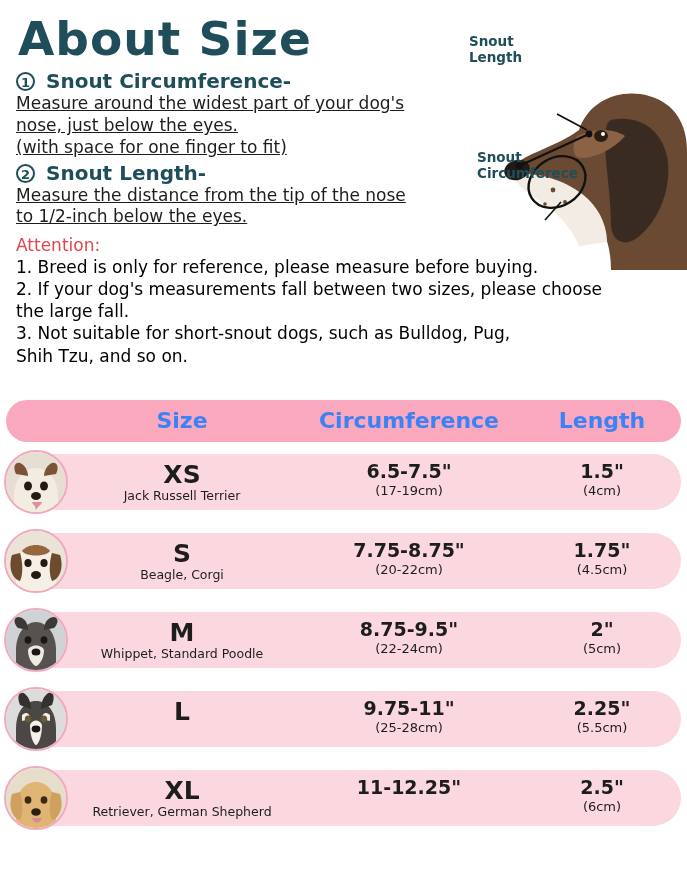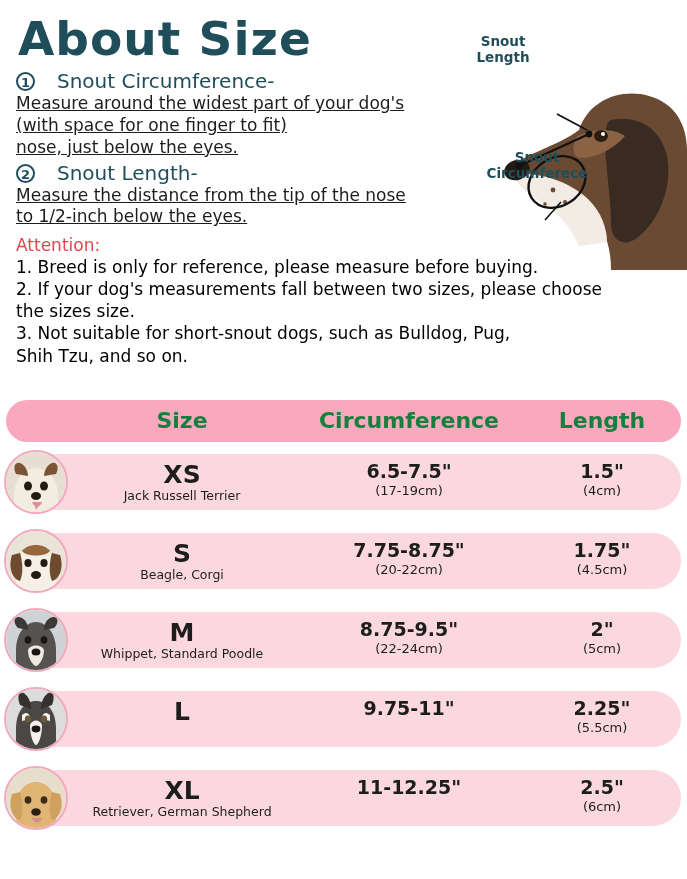--- a/index.html
+++ b/index.html
@@ -54,23 +54,23 @@
     font-weight: bold;
     line-height: 17px;
     text-align: center;
     box-sizing: border-box;
     flex: none;
     position: relative;
     top: -1px;
   }
   .head-text {
     font-size: 20px;
-    font-weight: normal;
+    font-weight: bold;
     color: #1f4e5a;
-    margin-left: 20px;
+    margin-left: 9px;
     text-align: center;
   }
   .body-line {
     font-size: 17px;
     color: #1d1d1d;
     line-height: 1.28;
     text-decoration: underline;
   }
   .attention-title {
     font-size: 17px;
@@ -93,21 +93,20 @@
     top: 70px;
     width: 226px;
     height: 200px;
   }
   .dog-label {
     position: absolute;
     font-size: 13.5px;
     font-weight: bold;
     color: #1f4e5a;
     line-height: 1.15;
-    text-align: center;
   }
   .dog-label.snout-length {
     right: 150px;
     top: 34px;
     width: 68px;
   }
   .dog-label.snout-circ {
     right: 90px;
     top: 150px;
     width: 120px;
@@ -140,21 +139,21 @@
   .head-row { height: 52px; }
   .cell {
     position: absolute;
     text-align: center;
     color: #2a2a2a;
   }
   .head-cell {
     top: 10px;
     font-size: 22px;
     font-weight: bold;
-    color: #15803d;
+    color: #3b82f6;
   }
   .c-size  { left: 92px;  width: 180px; }
   .c-circ  { left: 284px; width: 250px; }
   .c-len   { left: 522px; width: 160px; }
   .size-main {
     font-size: 25px;
     font-weight: bold;
     line-height: 1.0;
   }
   .size-sub {
@@ -198,36 +197,36 @@
 
   <div class="title">About Size</div>
 
   <div class="intro">
 
     <div class="head-line">
       <span class="circ-num">1</span>
       <span class="head-text">Snout Circumference-</span>
     </div>
     <div class="body-line">Measure around the widest part of your dog's</div>
+    <div class="body-line">nose, just below the eyes.</div>
     <div class="body-line">(with space for one finger to fit)</div>
-    <div class="body-line">nose, just below the eyes.</div>
 
     <div class="head-line">
       <span class="circ-num">2</span>
       <span class="head-text">Snout Length-</span>
     </div>
     <div class="body-line">Measure the distance from the tip of the nose</div>
     <div class="body-line">to 1/2-inch below the eyes.</div>
   </div>
 
   <div class="attention-wide">
     <div class="attention-title">Attention:</div>
     <div class="attention-line">1. Breed is only for reference, please measure before buying.</div>
     <div class="attention-line">2. If your dog's measurements fall between two sizes, please choose</div>
-    <div class="attention-line">the sizes size.</div>
+    <div class="attention-line">the large fall.</div>
     <div class="attention-line">3. Not suitable for short-snout dogs, such as Bulldog, Pug,</div>
     <div class="attention-line">Shih Tzu, and so on.</div>
   </div>
 
   <div class="dog-photo">
     <svg width="226" height="200" viewBox="0 0 226 200" xmlns="http://www.w3.org/2000/svg">
 
       <path d="M118 60 C128 30 160 18 188 26 C214 33 226 55 226 80 L226 200 L150 200 C150 170 140 150 120 135 C100 120 78 110 62 108 C50 106 46 100 54 94 C70 82 100 74 118 60 Z" fill="#6b4a33"></path>
 
       <path d="M150 50 C176 44 200 58 206 86 C212 116 198 152 176 168 C162 178 150 170 150 154 C150 126 144 92 144 72 C144 58 146 51 150 50 Z" fill="#3a2b22"></path>
@@ -373,20 +372,21 @@
           <ellipse cx="22" cy="30" rx="3.2" ry="3.6" fill="#6a5a3a"></ellipse>
           <ellipse cx="38" cy="30" rx="3.2" ry="3.6" fill="#6a5a3a"></ellipse>
           <ellipse cx="30" cy="40" rx="4.4" ry="3.4" fill="#1a1614"></ellipse>
         </svg>
       </div>
       <div class="cell-stack c-size">
         <div class="size-main">L</div>
       </div>
       <div class="cell-stack c-circ">
         <div class="val-main">9.75-11"</div>
+        <div class="val-sub">(25-28cm)</div>
       </div>
       <div class="cell-stack c-len">
         <div class="val-main">2.25"</div>
         <div class="val-sub">(5.5cm)</div>
       </div>
     </div>
 
     <div class="row">
       <div class="bar"></div>
       <div class="avatar">

